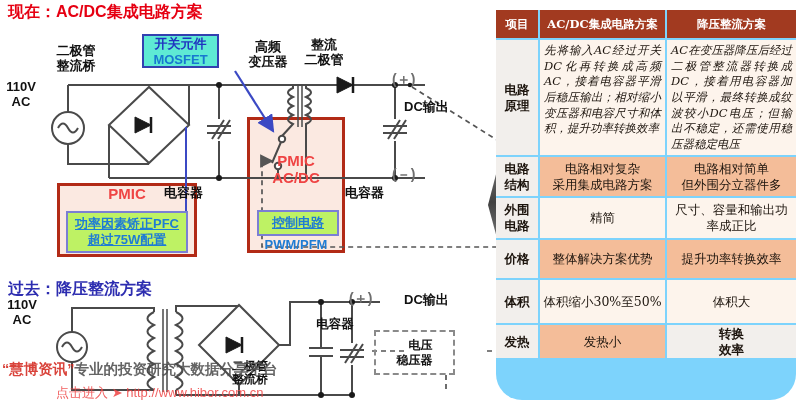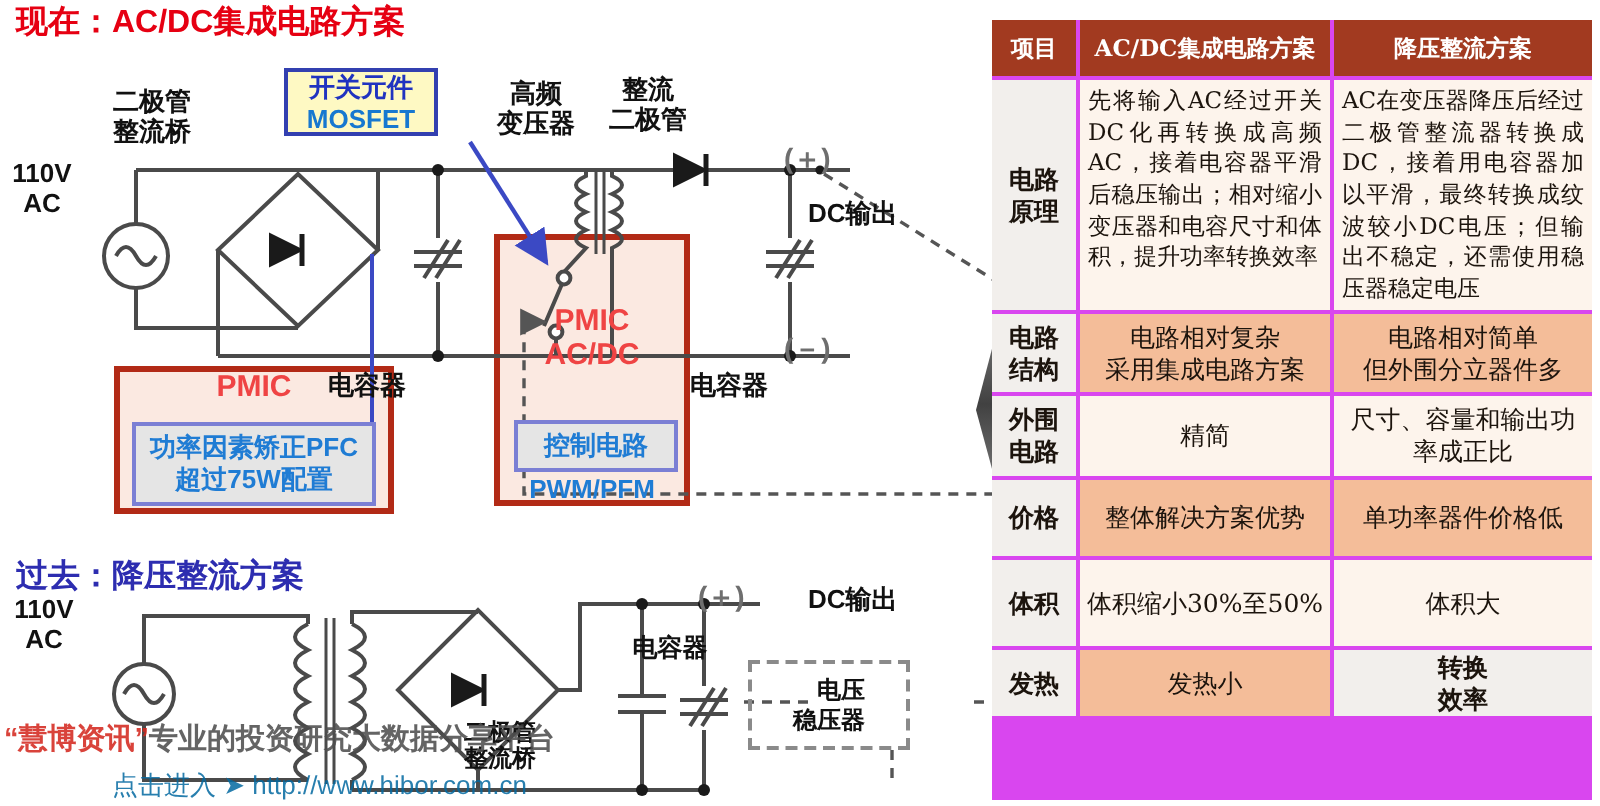--- a/index.html
+++ b/index.html
@@ -9,53 +9,53 @@
   .lbl{position:absolute;color:#111;font-weight:bold;white-space:pre-line;line-height:1.12;}
   .ctr{text-align:center;}
   .gray{color:#6e6e6e;font-weight:bold;}
   
   .layer0{z-index:0}.layer1{z-index:1}.layer2{z-index:2}
   
   .title-now{left:8px;top:3px;font-size:16px;color:#e60012;}
   .title-past{left:8px;top:280px;font-size:16px;color:#2d2db0;}
   
   .pinkbox{position:absolute;background:#fbe9e1;border:3px solid #b22a16;box-sizing:border-box;}
-  .bluebox{position:absolute;background:#e5e5e5;border:2px solid #7b7fd4;box-sizing:border-box;
+  .bluebox{position:absolute;background:#bef264;border:2px solid #7b7fd4;box-sizing:border-box;
            display:flex;align-items:center;justify-content:center;text-align:center;
-           color:#1f7cd4;font-weight:bold;white-space:pre-line;}
-  .mosfetbox{position:absolute;left:142px;top:34px;width:77px;height:34px;background:#fef9c3;
+           color:#1f7cd4;font-weight:bold;white-space:pre-line;text-decoration:underline;}
+  .mosfetbox{position:absolute;left:142px;top:34px;width:77px;height:34px;background:#5eead4;
            border:2px solid #3340b0;box-sizing:border-box;text-align:center;line-height:1.25;}
   .mosfetbox .l1{color:#2033c0;font-weight:bold;font-size:13px;display:block;}
   .mosfetbox .l2{color:#1778d0;font-weight:bold;font-size:13px;display:block;}
   .dashedbox{position:absolute;left:374px;top:330px;width:81px;height:45px;border:2px dashed #8a8a8a;
            box-sizing:border-box;display:flex;align-items:center;justify-content:center;
            font-weight:bold;font-size:12px;text-align:right;white-space:pre-line;line-height:1.2;color:#111;}
   .pmic-title{position:absolute;color:#ef4444;font-weight:bold;text-align:center;white-space:pre-line;line-height:1.12;}
   
   .wm1{left:2px;top:360px;font-size:14.5px;font-weight:bold;opacity:.88;white-space:nowrap;}
   .wm1 .brand{color:#d42a20;}
   .wm1 .tag{color:#4f4f4f;}
-  .wm2{left:56px;top:384px;font-size:13px;color:#0369a1;opacity:.85;white-space:nowrap;}
+  .wm2{left:56px;top:384px;font-size:13px;color:#ef4444;opacity:.85;white-space:nowrap;}
   .logo{left:662px;top:338px;width:112px;text-align:center;color:rgba(232,118,40,.55);
         font-weight:bold;font-size:35px;letter-spacing:1px;line-height:1;}
   .logosub{left:662px;top:376px;width:112px;text-align:center;color:rgba(232,118,40,.7);
         font-size:7px;letter-spacing:3px;}
   .pageno{left:778px;top:336px;color:#f8f2ec;font-size:13px;font-weight:bold;}
   
   .cmp-table{position:absolute;left:496px;top:10px;width:300px;height:390px;display:grid;
      grid-template-columns:42px 125px 129px;
      grid-template-rows:28px 115px 39px 40px 38px 43px 33px 40px;
-     gap:2px;background:#d946ef;font-family:"DejaVu Serif",serif;}
+     gap:2px;background:#7dd3fc;font-family:"DejaVu Serif",serif;border-radius:26px;}
   .cell{display:flex;align-items:center;justify-content:center;text-align:center;
      font-size:12.5px;color:#1c140d;white-space:pre-line;line-height:1.25;box-sizing:border-box;}
   .th{background:#a23a20;color:#fff;font-weight:bold;font-size:11.5px;}
   .item{background:#f2efec;font-weight:bold;}
   .bg-light{background:#fdf4ec;}
   .bg-orange{background:#f4bd99;}
-  .just{display:block;text-align:justify;font-size:11.5px;line-height:1.36;padding:3px 4px;}
+  .just{display:block;text-align:justify;font-size:11.5px;line-height:1.36;padding:3px 4px;font-style:italic;}
 </style>
 </head>
 <body>
 
 <div class="stage">
 
   <div class="pinkbox layer0" style="left:57px;top:183px;width:140px;height:74px;"></div>
   <div class="pinkbox layer0" style="left:247px;top:117px;width:98px;height:136px;"></div>
 
   <svg class="abs layer1" width="496" height="403" viewBox="0 0 496 403">
@@ -237,21 +237,21 @@
 但外围分立器件多</div>
 
     <div class="cell item">外围
 电路</div>
     <div class="cell bg-light">精简</div>
     <div class="cell bg-light">尺寸、容量和输出功
 率成正比</div>
 
     <div class="cell item">价格</div>
     <div class="cell bg-orange">整体解决方案优势</div>
-    <div class="cell bg-orange">单功率器件价格低</div>
+    <div class="cell bg-orange">提升功率转换效率</div>
 
     <div class="cell item">体积</div>
     <div class="cell bg-light">体积缩小30%至50%</div>
     <div class="cell bg-light">体积大</div>
 
     <div class="cell item">发热</div>
     <div class="cell bg-orange">发热小</div>
 
     <div class="cell item">转换
 效率</div>

